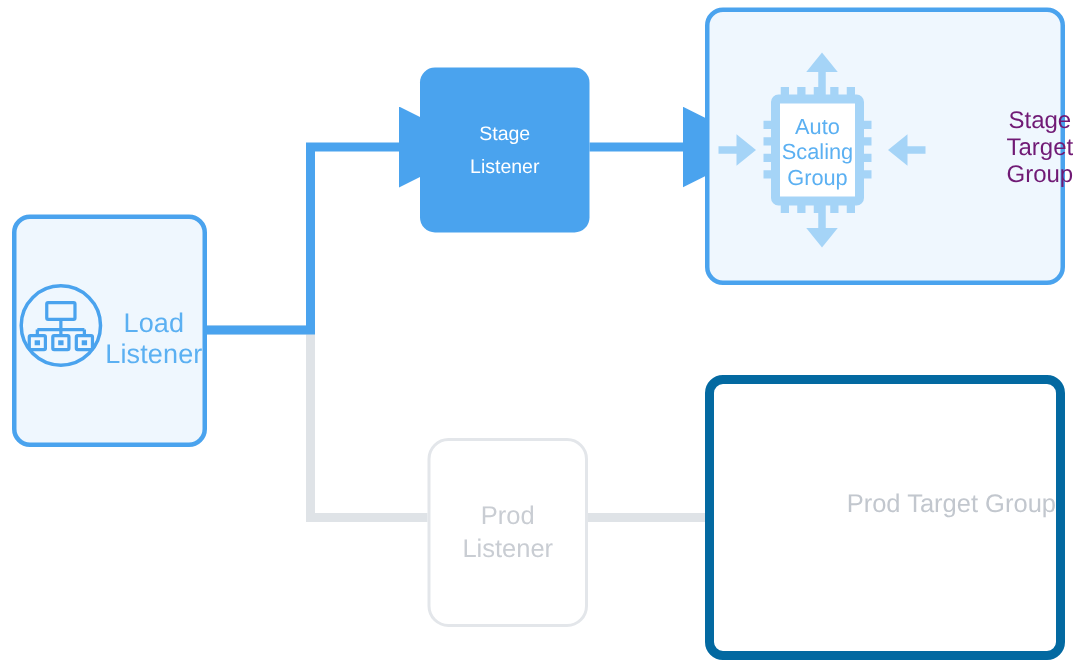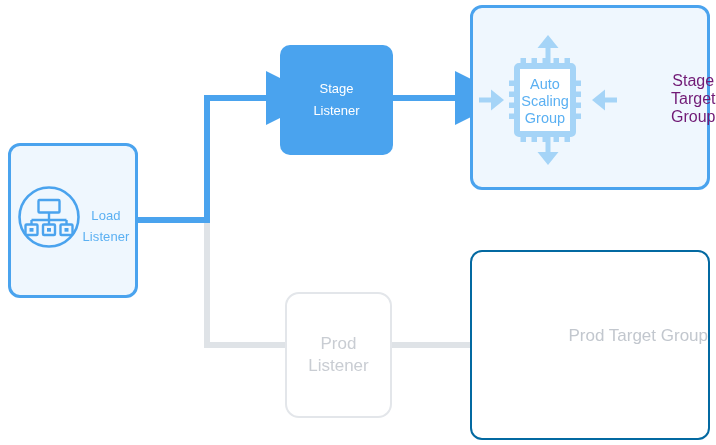--- a/index.html
+++ b/index.html
@@ -47,21 +47,21 @@
     background: #EFF7FE;
     z-index: 4;
   }
   #load-balancer .lb-icon {
     width: 66px;
     height: 66px;
     margin-bottom: 8px;
   }
   #load-balancer .node-label {
     color: #5BB0F2;
-    font-size: 13px;
+    font-size: 18px;
     line-height: 21px;
     text-align: center;
     letter-spacing: .1px;
     margin-top: 11px;
   }
 
   
   #stage-listener {
     left: 280px;
     top: 45px;
@@ -122,21 +122,21 @@
     margin-left: 48px;
   }
 
   
   #prod-target-group {
     left: 470px;
     top: 250px;
     width: 240px;
     height: 190px;
     background: #ffffff;
-    border: 2px solid #0369a1;
+    border: 6px solid #0369a1;
     border-radius: 12px;
     justify-content: flex-end;
     z-index: 4;
   }
   #prod-target-group .group-label {
     color: #C2C7CE;
     font-size: 17px;
     text-align: center;
     margin-bottom: 18px;
   }

